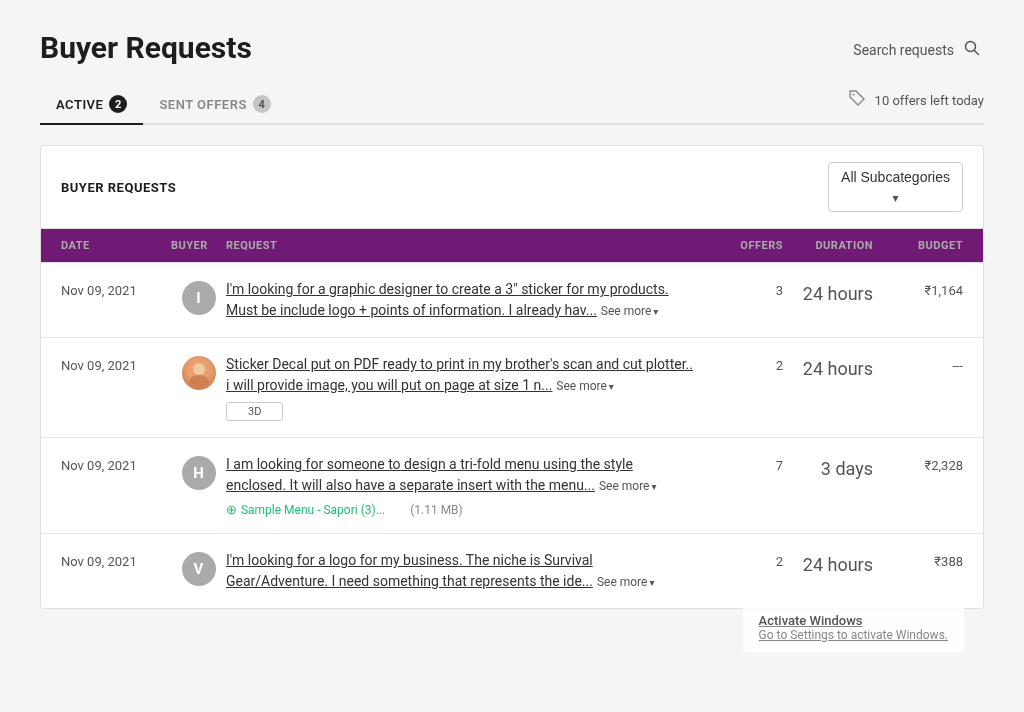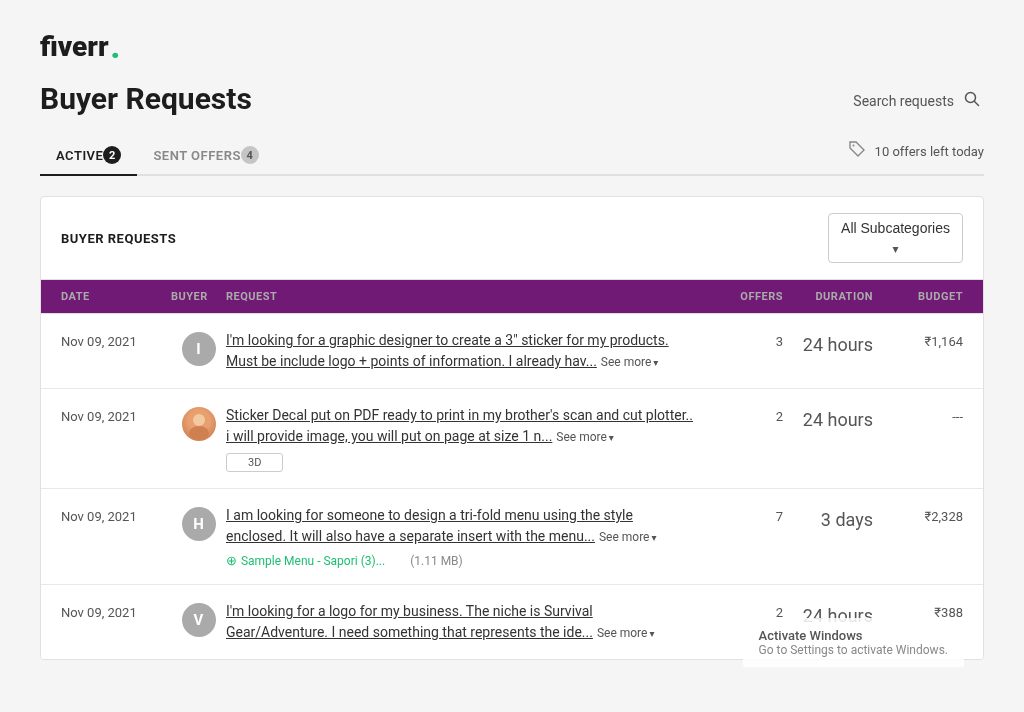--- a/index.html
+++ b/index.html
@@ -76,20 +76,21 @@
     .tab {
       padding: 10px 16px;
       font-size: 13px;
       font-weight: 600;
       color: #888;
       cursor: pointer;
       border-bottom: 2px solid transparent;
       margin-bottom: -2px;
       display: flex;
       align-items: center;
+      gap: 6px;
       letter-spacing: 0.5px;
       text-transform: uppercase;
     }
     .tab.active {
       color: #1d1d1d;
       border-bottom: 2px solid #1d1d1d;
     }
     .tab-badge {
       background: #1d1d1d;
       color: #fff;
@@ -276,47 +277,44 @@
       font-size: 13px;
       color: #555;
       padding-top: 4px;
     }
     .budget-dashes {
       color: #555;
     }
     
     .activation-notice {
       position: absolute;
-      bottom: 45px;
+      bottom: 60px;
       right: 60px;
       background: rgba(255,255,255,0.85);
       padding: 10px 16px;
       border-radius: 2px;
       font-size: 12px;
       color: #888;
       pointer-events: none;
+      text-decoration: underline;
     }
     .activation-notice .title {
       font-size: 13px;
       color: #555;
       font-weight: 500;
     }
     .relative-wrapper {
       position: relative;
     }
   </style>
 </head>
 <body>
 
 <div class="page-wrapper relative-wrapper">
 
-  <div class="logo">
-    <span>fiverr</span>
-      <span class="logo-dot">.</span>
-  </div>
 
   <div class="page-header">
     <h1 class="page-title">Buyer Requests</h1>
     <div class="search-area">
       <span class="search-label">Search requests</span>
       <button class="search-icon-btn">
         <svg width="16" height="16" viewBox="0 0 16 16" fill="none" xmlns="http://www.w3.org/2000/svg">
           <circle cx="6.5" cy="6.5" r="5" stroke="#555" stroke-width="1.5"></circle>
           <line x1="10.5" y1="10.5" x2="14.5" y2="14.5" stroke="#555" stroke-width="1.5" stroke-linecap="round"></line>
         </svg>

